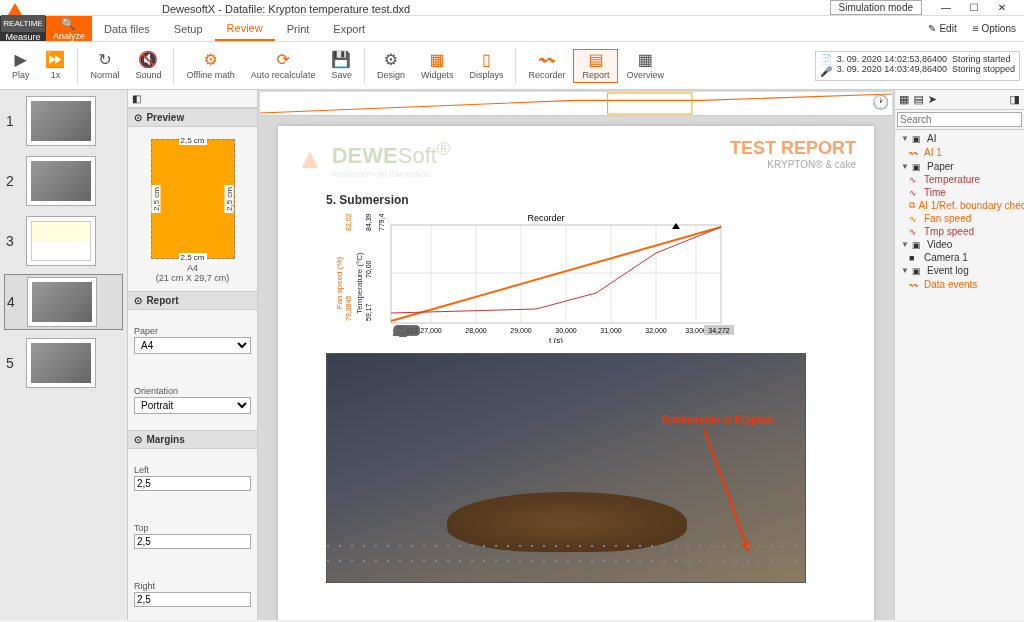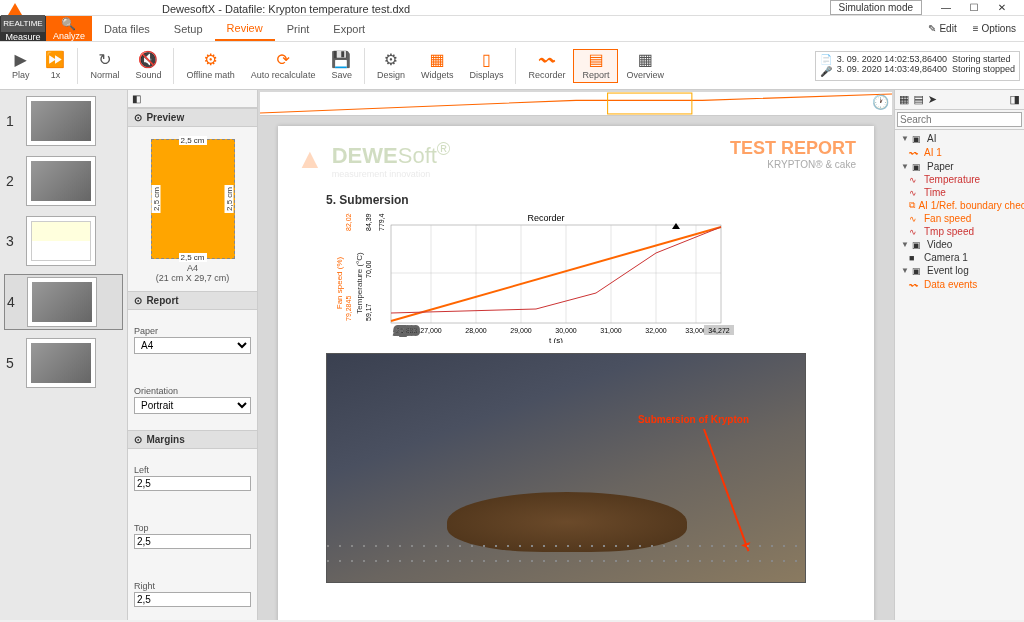--- a/index.html
+++ b/index.html
@@ -67,21 +67,21 @@
 .canvas .brand .tri { font-size: 28px; color: #ff6600; }
 .canvas .brand .txt { font-size: 22px; color: #4d7c0f; font-weight: 300; }
 .canvas .brand .txt b { font-weight: 600; }
 .canvas .brand .sub { font-size: 9px; color: #aaa; display: block; }
 .canvas .rhead { position: absolute; right: 18px; top: 12px; text-align: right; }
 .canvas .rhead .t1 { color: #ff6600; font-size: 18px; font-weight: bold; opacity: 0.6; }
 .canvas .rhead .t2 { color: #aaa; font-size: 10px; }
 .canvas .section-h { font-size: 12px; font-weight: bold; margin: 14px 0 6px 30px; }
 .canvas .chart-recorder { width: 400px; height: 130px; margin-left: 40px; position: relative; }
 .canvas .photo { width: 480px; height: 230px; margin: 10px 0 0 30px; background: linear-gradient(160deg, #3a4050 0%, #4a5060 30%, #6a6560 60%, #8a7a60 100%); border: 1px solid #555; position: relative; overflow: hidden; }
-.canvas .photo .annot { position: absolute; right: 56px; top: 60px; color: #ff3300; font-size: 10px; font-weight: bold; }
+.canvas .photo .annot { position: absolute; right: 32px; top: 60px; color: #ff3300; font-size: 10px; font-weight: bold; }
 .canvas .photo .arrow { position: absolute; right: 100px; top: 75px; width: 2px; height: 130px; background: #ff3300; transform: rotate(-20deg); transform-origin: top; }
 .canvas .photo .arrow::after { content: ''; position: absolute; bottom: -2px; left: -4px; border: 5px solid transparent; border-top-color: #ff3300; }
 .canvas .photo .cake { position: absolute; bottom: 30px; left: 120px; width: 240px; height: 60px; background: radial-gradient(ellipse, #6b4a2a, #4a3118); border-radius: 50% 50% 40% 40%; }
 .canvas .photo .rack { position: absolute; bottom: 20px; left: 0; right: 0; height: 2px; background: repeating-linear-gradient(90deg, #888 0 2px, transparent 2px 12px); }
 .canvas .photo .rack2 { bottom: 35px; }
 
 
 .chtree { width: 130px; background: #f5f5f5; border-left: 1px solid #ccc; display: flex; flex-direction: column; }
 .chtree .toolbar-mini { height: 20px; border-bottom: 1px solid #ccc; display: flex; align-items: center; gap: 4px; padding: 0 4px; font-size: 11px; }
 .chtree .search { padding: 2px; border-bottom: 1px solid #ccc; }

